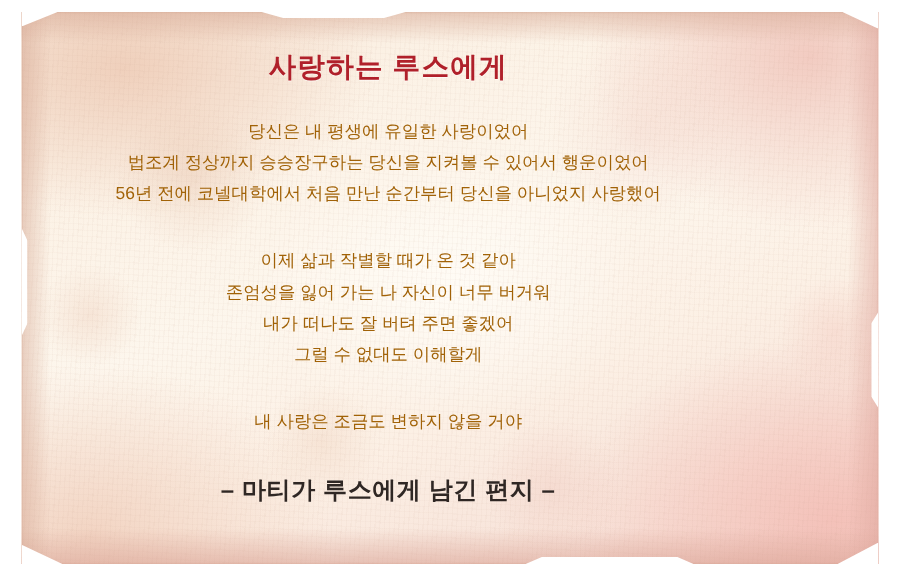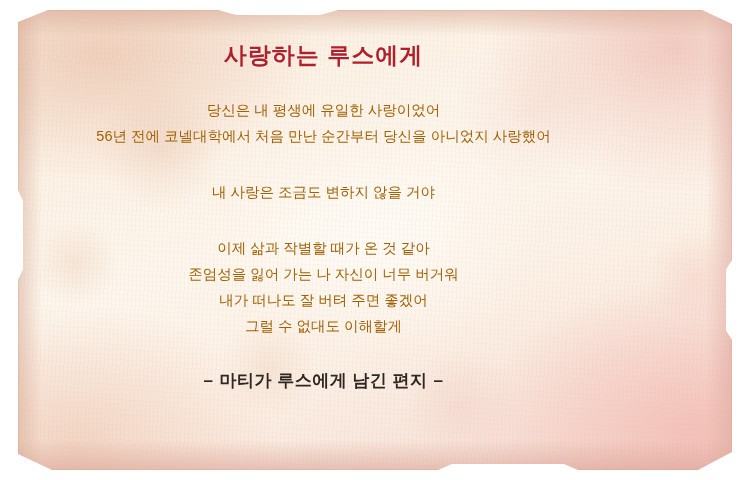--- a/index.html
+++ b/index.html
@@ -117,21 +117,21 @@
     font-size: 14.5px;
     line-height: 26px;
   }
   .stanza.second { margin-top: 30px; }
   .stanza.third  { margin-top: 30px; }
 
   .line { white-space: nowrap; }
 
   .signature {
     margin-top: 30px;
-    font-size: 17px;
+    font-size: 20px;
     font-weight: bold;
     color: #2f2724;
     letter-spacing: 0.5px;
   }
   .dash {
     color: #2f2724;
     font-weight: bold;
     padding: 0 6px;
   }
 </style>
@@ -156,32 +156,33 @@
     <div class="nick" style="left:0; top:180px; width:5px; height:90px; clip-path: polygon(0 0, 100% 12%, 100% 88%, 0 100%);"></div>
     <div class="nick" style="right:0; top:250px; width:6px; height:80px; clip-path: polygon(100% 0, 0 12%, 0 88%, 100% 100%);"></div>
   </div>
 
   <div class="content">
 
     <div class="letter-title">사랑하는 루스에게</div>
 
     <div class="stanza first">
       <div class="line">당신은 내 평생에 유일한 사랑이었어</div>
+      <div class="line">법조계 정상까지 승승장구하는 당신을 지켜볼 수 있어서 행운이었어</div>
       <div class="line">56년 전에 코넬대학에서 처음 만난 순간부터 당신을 아니었지 사랑했어</div>
-    </div>
-
-    <div class="stanza third">
-      <div class="line">내 사랑은 조금도 변하지 않을 거야</div>
     </div>
 
     <div class="stanza second">
       <div class="line">이제 삶과 작별할 때가 온 것 같아</div>
       <div class="line">존엄성을 잃어 가는 나 자신이 너무 버거워</div>
       <div class="line">내가 떠나도 잘 버텨 주면 좋겠어</div>
       <div class="line">그럴 수 없대도 이해할게</div>
+    </div>
+
+    <div class="stanza third">
+      <div class="line">내 사랑은 조금도 변하지 않을 거야</div>
     </div>
 
     <div class="signature">
       <span class="dash">–</span><span>마티가 루스에게 남긴 편지</span><span class="dash">–</span>
     </div>
 
   </div>
 </div>
 
 </body></html>

